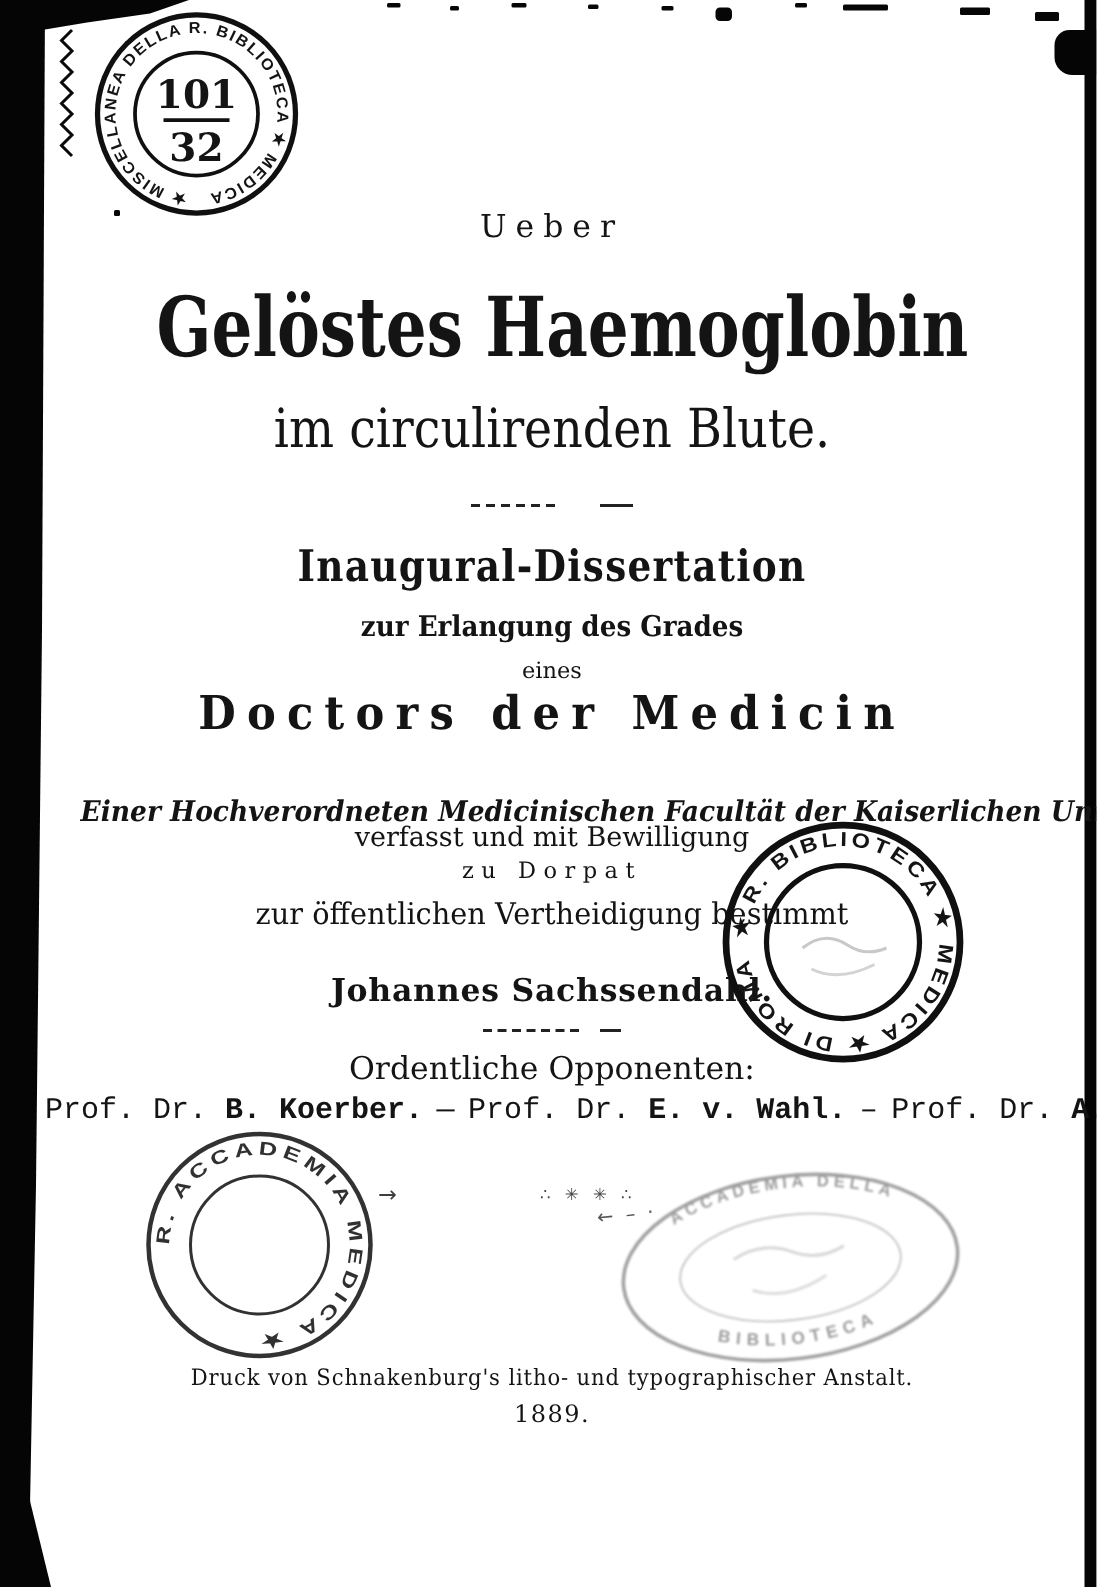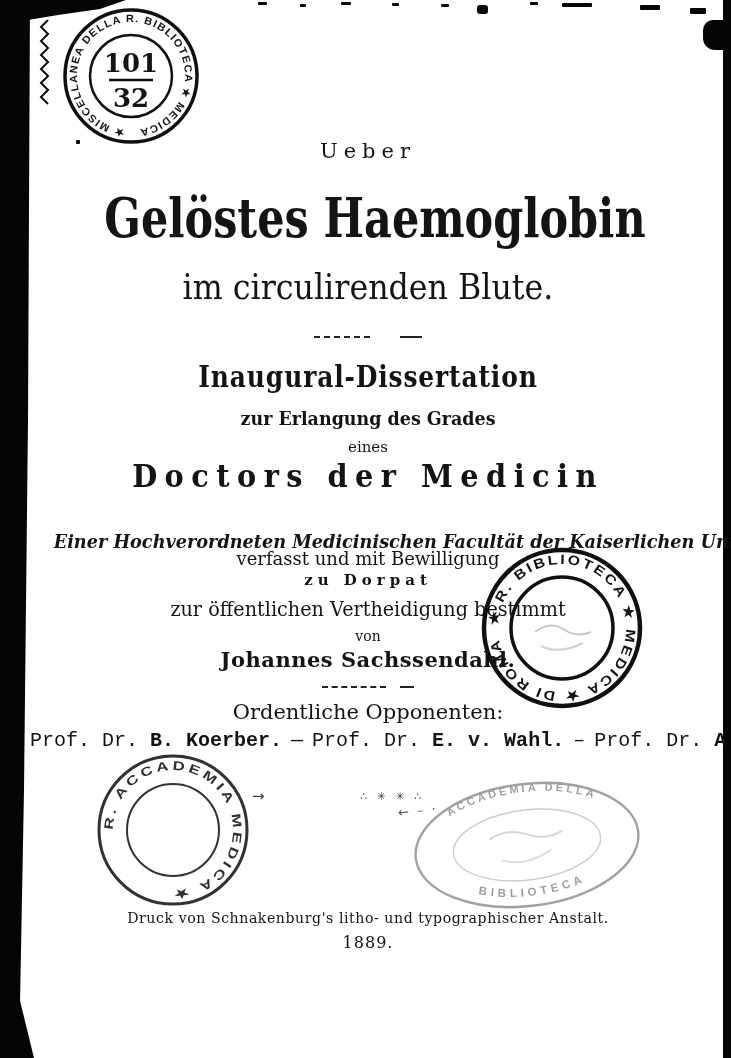--- a/index.html
+++ b/index.html
@@ -20,21 +20,21 @@
   }
   .kicker{top:140px;font-size:21px;letter-spacing:6px;}
   .title{top:188px;font-size:55px;font-weight:bold;transform:scaleX(.78);}
   .subtitle{top:268px;font-size:36px;transform:scaleX(.88);}
   .genre{top:362px;font-size:29px;font-weight:bold;letter-spacing:1px;transform:scaleX(.86);}
   .purpose{top:408px;font-size:19px;font-weight:bold;transform:scaleX(.92);}
   .eines{top:439px;font-size:15px;}
   .degree{top:460px;font-size:31px;font-weight:bold;letter-spacing:8px;transform:scaleX(.93);}
   .permission{top:505px;font-size:18px;margin-top:44px;}
   .faculty{top:531px;font-size:19px;font-weight:bold;font-style:italic;transform:scaleX(.93);}
-  .place{top:572px;font-size:15px;font-weight:bold;letter-spacing:5px;}
+  .place{top:572px;font-size:15px;font-weight:normal;letter-spacing:5px;}
   .defense{top:599px;font-size:20px;transform:scaleX(.96);}
   .von{top:629px;font-size:14px;}
   .author{top:649px;font-size:21px;font-weight:bold;letter-spacing:.5px;}
   .opp-head{top:701px;font-size:21px;}
   .opp-line{top:730px;font-size:20px;font-family:Liberation Mono, monospace;}
   .opp-line b{font-weight:bold;}
   .opp-line .sep{margin:0 9px;}
   .city{top:878px;font-size:27px;font-weight:bold;letter-spacing:2px;}
   .printer{top:910px;font-size:15px;letter-spacing:.6px;transform:scaleX(.94);}
   .year{top:934px;font-size:16px;letter-spacing:1px;}
@@ -111,21 +111,20 @@
     </div>
 
     <div class="line genre">Inaugural-Dissertation</div>
     <div class="line purpose">zur Erlangung des Grades</div>
     <div class="line eines">eines</div>
     <div class="line degree">Doctors der Medicin</div>
     <div class="line permission">verfasst und mit Bewilligung</div>
     <div class="line faculty">Einer Hochverordneten Medicinischen Facultät der Kaiserlichen Universität</div>
     <div class="line place">zu Dorpat</div>
     <div class="line defense">zur öffentlichen Vertheidigung bestimmt</div>
-    <div class="line von">von</div>
     <div class="line author">Johannes Sachssendahl.</div>
 
     <div class="rule rule2">
       <span class="dash-long"></span>
       <span class="dash-short"></span>
     </div>
 
     <div class="line opp-head">Ordentliche Opponenten:</div>
     <div class="line opp-line">
       <span>Prof. Dr. </span><b>B. Koerber.</b><span class="sep">—</span><span>Prof. Dr. </span><b>E. v. Wahl.</b><span class="sep">–</span><span>Prof. Dr. </span><b>A. Schmidt.</b>

